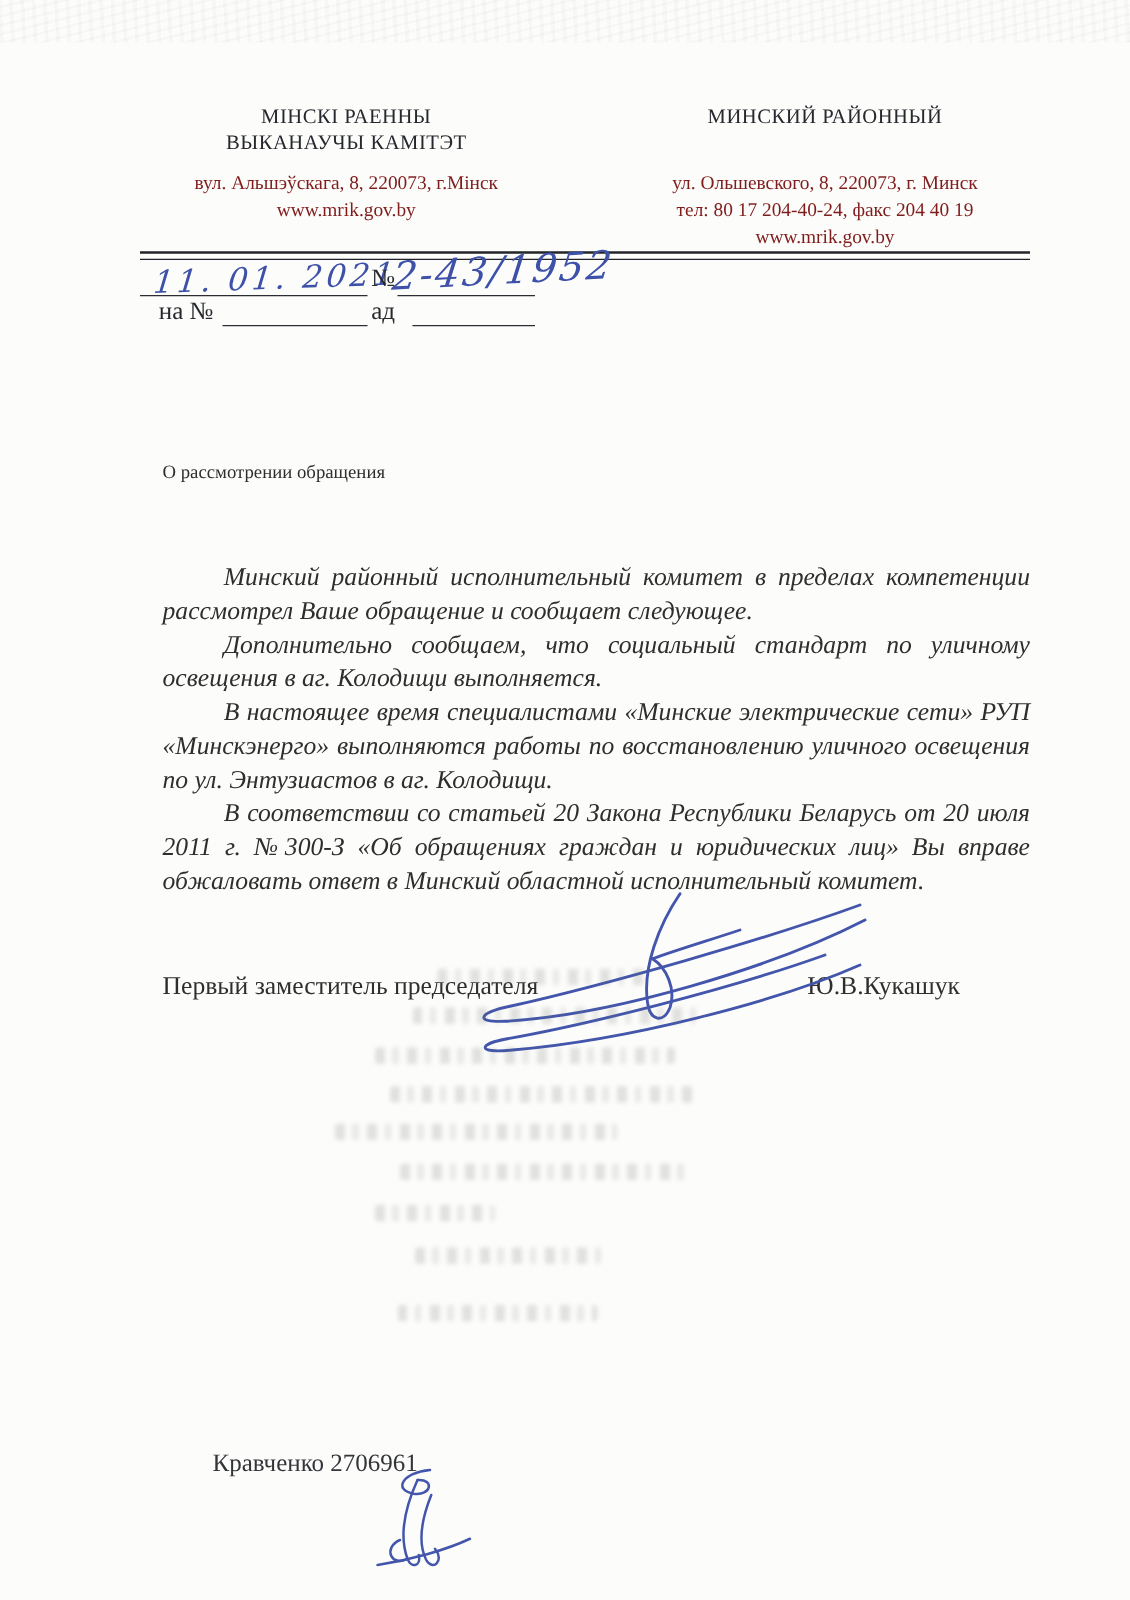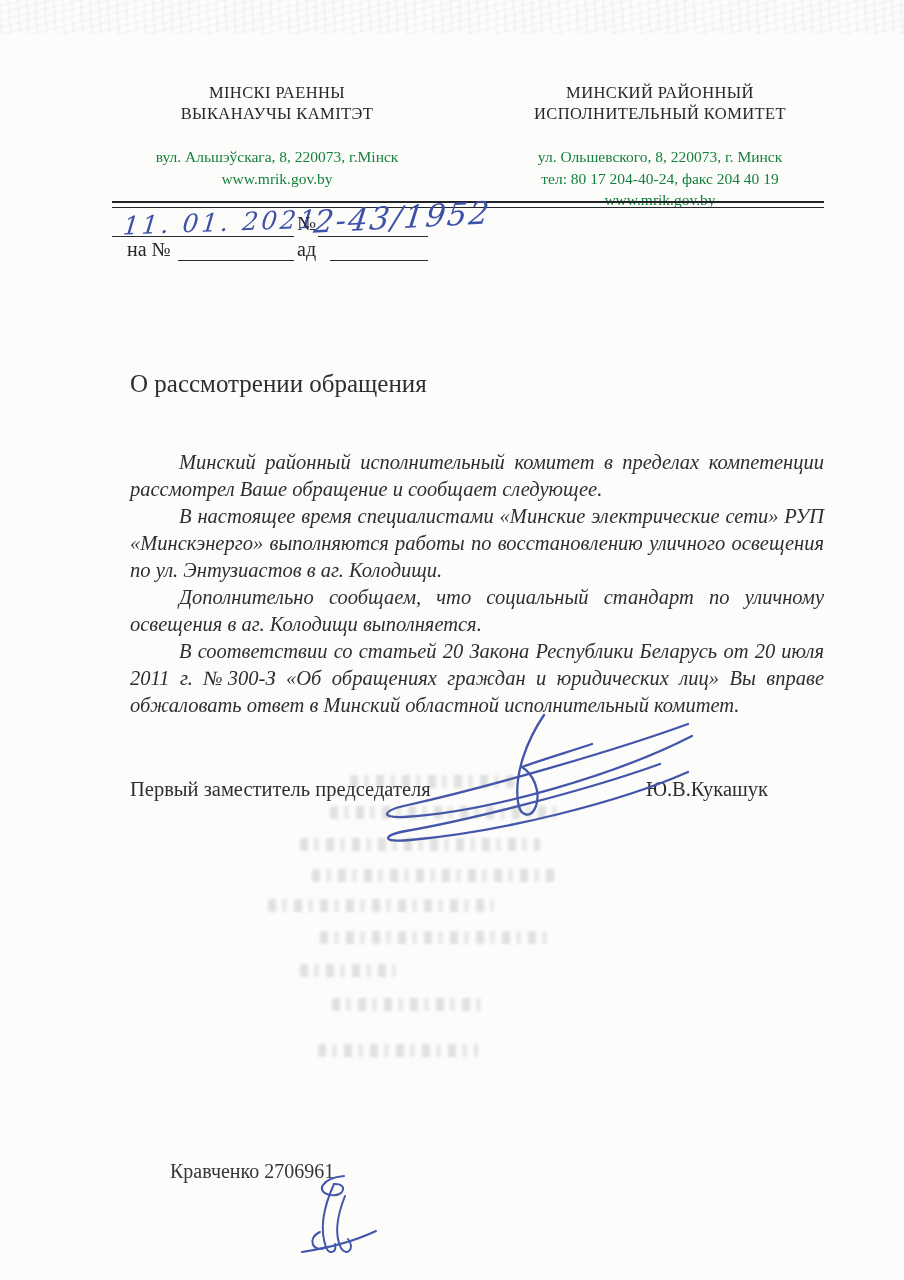--- a/index.html
+++ b/index.html
@@ -17,40 +17,40 @@
     position:absolute;left:0;top:0;width:100%;height:34px;
     background:
       repeating-linear-gradient(87deg, rgba(120,125,118,.06) 0 3px, transparent 3px 9px),
       repeating-linear-gradient(-14deg, rgba(120,125,118,.05) 0 2px, transparent 2px 7px);
     opacity:.7;
   }
   
   .org{position:absolute;top:82px;text-align:center;font-weight:normal;font-size:16.5px;line-height:21px;letter-spacing:.4px;color:#26282e;}
   .org-left{left:112px;width:330px;}
   .org-right{left:492px;width:336px;}
-  .addr{position:absolute;top:146px;text-align:center;font-size:15.5px;line-height:21.5px;color:#15803d;}
+  .addr{position:absolute;top:136px;text-align:center;font-size:15.5px;line-height:21.5px;color:#7f1d1d;}
   .addr-left{left:112px;width:330px;}
   .addr-right{left:492px;width:336px;}
   .addr .site{display:inline-block;}
   .header-rule{
     position:absolute;left:112px;top:201px;width:712px;height:4px;
     border-top:2.5px solid #22242a;border-bottom:1.5px solid #22242a;
   }
   
   .ref-label{position:absolute;font-size:20px;color:#26282e;}
   .hw{font-family:"DejaVu Serif",serif;font-style:italic;color:#3e51a8;}
   .hw-date{position:absolute;left:123px;top:208px;font-size:25px;letter-spacing:3px;transform:rotate(-2deg) skewX(-8deg);}
   .hw-number{position:absolute;left:314px;top:199px;font-size:31px;letter-spacing:2px;transform:rotate(-3deg) skewX(-10deg);white-space:nowrap;}
   .uline{position:absolute;border-bottom:1.6px solid #2b2d33;height:0;}
   .ul-date{left:112px;top:236px;width:182px;}
   .ul-num{left:318px;top:236px;width:110px;}
   .ul-na{left:178px;top:260px;width:116px;}
   .ul-ad{left:330px;top:260px;width:98px;}
   
-  .subject{position:absolute;left:130px;top:370px;font-size:25px;color:#2e2e2e;}
+  .subject{position:absolute;left:130px;top:370px;font-size:15px;color:#2e2e2e;}
   .body-text{position:absolute;left:130px;top:449px;width:694px;font-size:20.5px;line-height:27px;}
   .body-text p{margin:0;text-align:justify;text-indent:49px;color:#2e2e2e;font-style:italic;}
   
   .sig-row{position:absolute;left:130px;top:778px;width:694px;display:flex;justify-content:space-between;font-size:20.5px;color:#2e2e2e;}
   .sig-name{margin-right:56px;}
   .signature-svg{position:absolute;left:356px;top:712px;}
   .signature-svg path{stroke:#4356ac;stroke-width:2.3;fill:none;stroke-linecap:round;}
   
   .ghost{
     position:absolute;height:13px;
@@ -68,21 +68,20 @@
 <div class="page">
 
   <div class="scan-noise"></div>
 
   <div class="org org-left">
     <div>МІНСКІ РАЕННЫ</div>
     <div>ВЫКАНАУЧЫ КАМІТЭТ</div>
   </div>
   <div class="org org-right">
     <div>МИНСКИЙ РАЙОННЫЙ</div>
-    <div>ИСПОЛНИТЕЛЬНЫЙ КОМИТЕТ</div>
   </div>
 
   <div class="addr addr-left">
     <div>вул. Альшэўскага, 8, 220073, г.Мінск</div>
     <div class="site">www.mrik.gov.by</div>
   </div>
   <div class="addr addr-right">
     <div>ул. Ольшевского, 8, 220073, г. Минск</div>
     <div>тел: 80 17 204-40-24, факс 204 40 19</div>
     <div class="site">www.mrik.gov.by</div>
@@ -97,22 +96,22 @@
   <div class="uline ul-num"></div>
   <div class="ref-label" style="left:127px;top:238px;">на №</div>
   <div class="uline ul-na"></div>
   <div class="ref-label" style="left:297px;top:238px;">ад</div>
   <div class="uline ul-ad"></div>
 
   <div class="subject">О рассмотрении обращения</div>
 
   <div class="body-text">
     <p>Минский районный исполнительный комитет в пределах компетенции рассмотрел Ваше обращение и сообщает следующее.</p>
+    <p>Дополнительно сообщаем, что социальный стандарт по уличному освещения в аг. Колодищи выполняется.</p>
     <p>В настоящее время специалистами «Минские электрические сети» РУП «Минскэнерго» выполняются работы по восстановлению уличного освещения по ул. Энтузиастов в аг. Колодищи.</p>
-    <p>Дополнительно сообщаем, что социальный стандарт по уличному освещения в аг. Колодищи выполняется.</p>
     <p>В соответствии со статьей 20 Закона Республики Беларусь от 20 июля 2011 г. №300-З «Об обращениях граждан и юридических лиц» Вы вправе обжаловать ответ в Минский областной исполнительный комитет.</p>
   </div>
 
   <div class="sig-row">
     <span>Первый заместитель председателя</span>
     <span class="sig-name">Ю.В.Кукашук</span>
   </div>
 
   <svg class="signature-svg" width="345" height="135" viewBox="0 0 345 135">
     <path d="M 332,12 C 255,40 128,76 52,93 C 28,98 22,106 48,105 C 135,100 262,62 336,24"></path>

